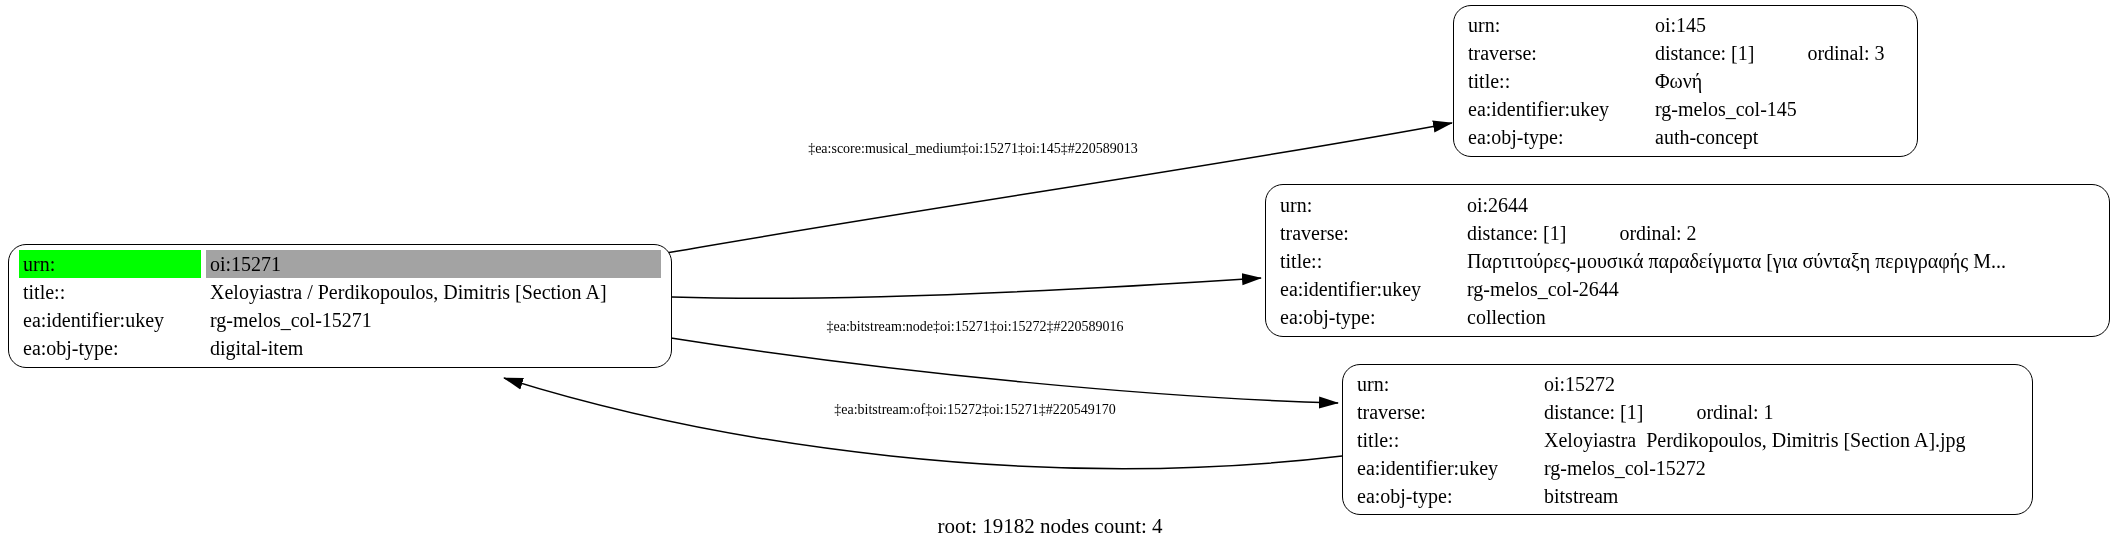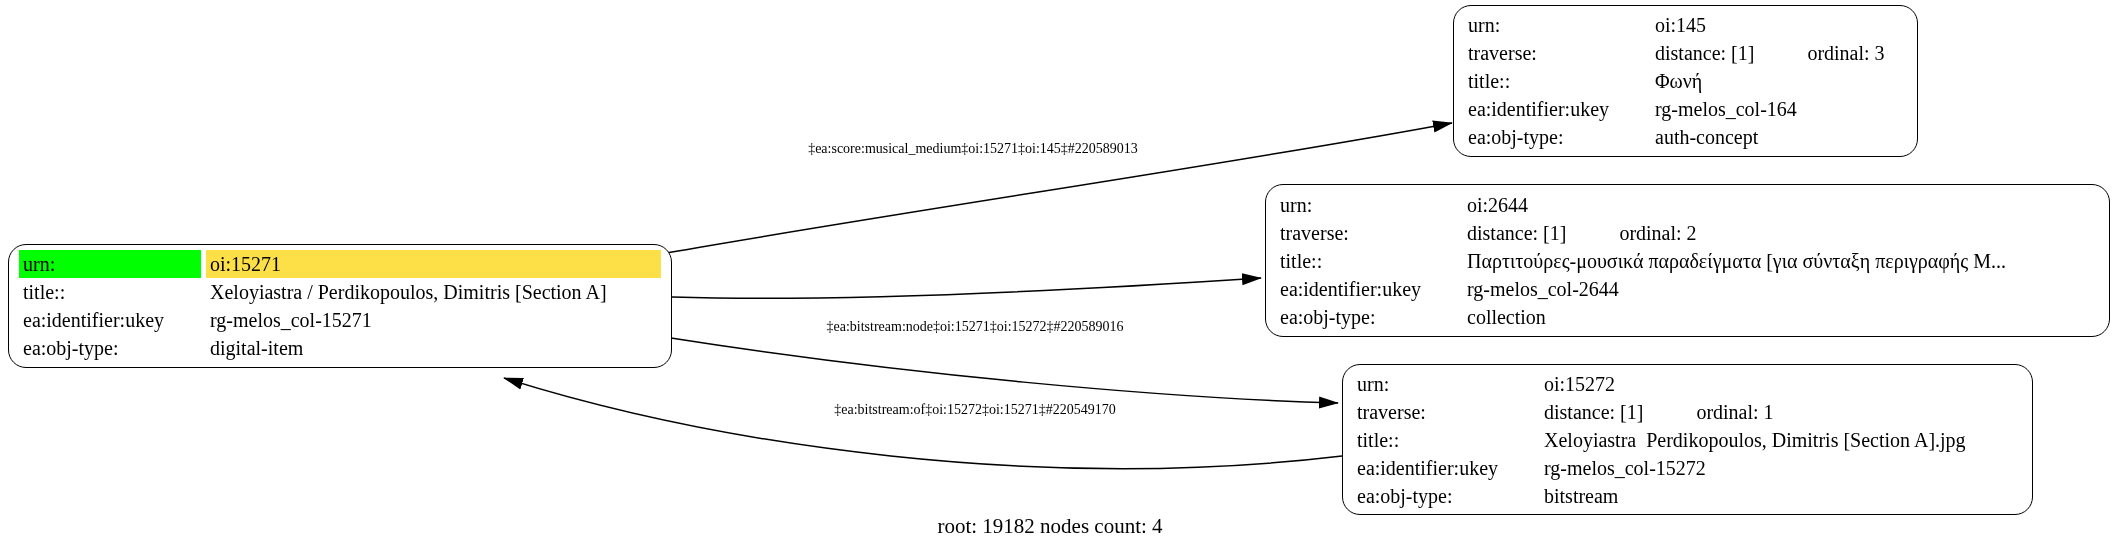--- a/index.html
+++ b/index.html
@@ -75,30 +75,30 @@
         <polygon points="0 1, 20 7, 0 13" fill="#000000"></polygon>
       </marker>
     </defs>
     <path d="M 666 253 C 930 207 1245 162 1452 123" fill="none" stroke="#000000" stroke-width="1.5" marker-end="url(#arrow)"></path>
     <path d="M 672 297 C 860 303 1110 288 1261 278" fill="none" stroke="#000000" stroke-width="1.5" marker-end="url(#arrow)"></path>
     <path d="M 671 338 C 900 374 1160 398 1338 403" fill="none" stroke="#000000" stroke-width="1.5" marker-end="url(#arrow)"></path>
     <path d="M 1342 456 C 1040 492 720 446 504 378" fill="none" stroke="#000000" stroke-width="1.5" marker-end="url(#arrow)"></path>
   </svg>
 
   <div class="node" id="n0">
-      <div class="row"><span class="k" style="background: rgb(0, 255, 0);">urn:</span><span class="v" style="background: #fde047;">oi:15271</span></div>
+      <div class="row"><span class="k" style="background: rgb(0, 255, 0);">urn:</span><span class="v" style="background: #a3a3a3;">oi:15271</span></div>
       <div class="row"><span class="k">title::</span><span class="v">Xeloyiastra / Perdikopoulos, Dimitris [Section A]</span></div>
       <div class="row"><span class="k">ea:identifier:ukey</span><span class="v">rg-melos_col-15271</span></div>
       <div class="row"><span class="k">ea:obj-type:</span><span class="v">digital-item</span></div>
     </div>
   <div class="node" id="n1">
       <div class="row"><span class="k">urn:</span><span class="v">oi:145</span></div>
       <div class="row"><span class="k">traverse:</span><span class="v fixed">distance: [1]</span><span class="v2">ordinal: 3</span></div>
       <div class="row"><span class="k">title::</span><span class="v">Φωνή</span></div>
-      <div class="row"><span class="k">ea:identifier:ukey</span><span class="v">rg-melos_col-164</span></div>
+      <div class="row"><span class="k">ea:identifier:ukey</span><span class="v">rg-melos_col-145</span></div>
       <div class="row"><span class="k">ea:obj-type:</span><span class="v">auth-concept</span></div>
     </div>
   <div class="node" id="n2">
       <div class="row"><span class="k">urn:</span><span class="v">oi:2644</span></div>
       <div class="row"><span class="k">traverse:</span><span class="v fixed">distance: [1]</span><span class="v2">ordinal: 2</span></div>
       <div class="row"><span class="k">title::</span><span class="v">Παρτιτούρες-μουσικά παραδείγματα [για σύνταξη περιγραφής Μ...</span></div>
       <div class="row"><span class="k">ea:identifier:ukey</span><span class="v">rg-melos_col-2644</span></div>
       <div class="row"><span class="k">ea:obj-type:</span><span class="v">collection</span></div>
     </div>
   <div class="node" id="n3">

